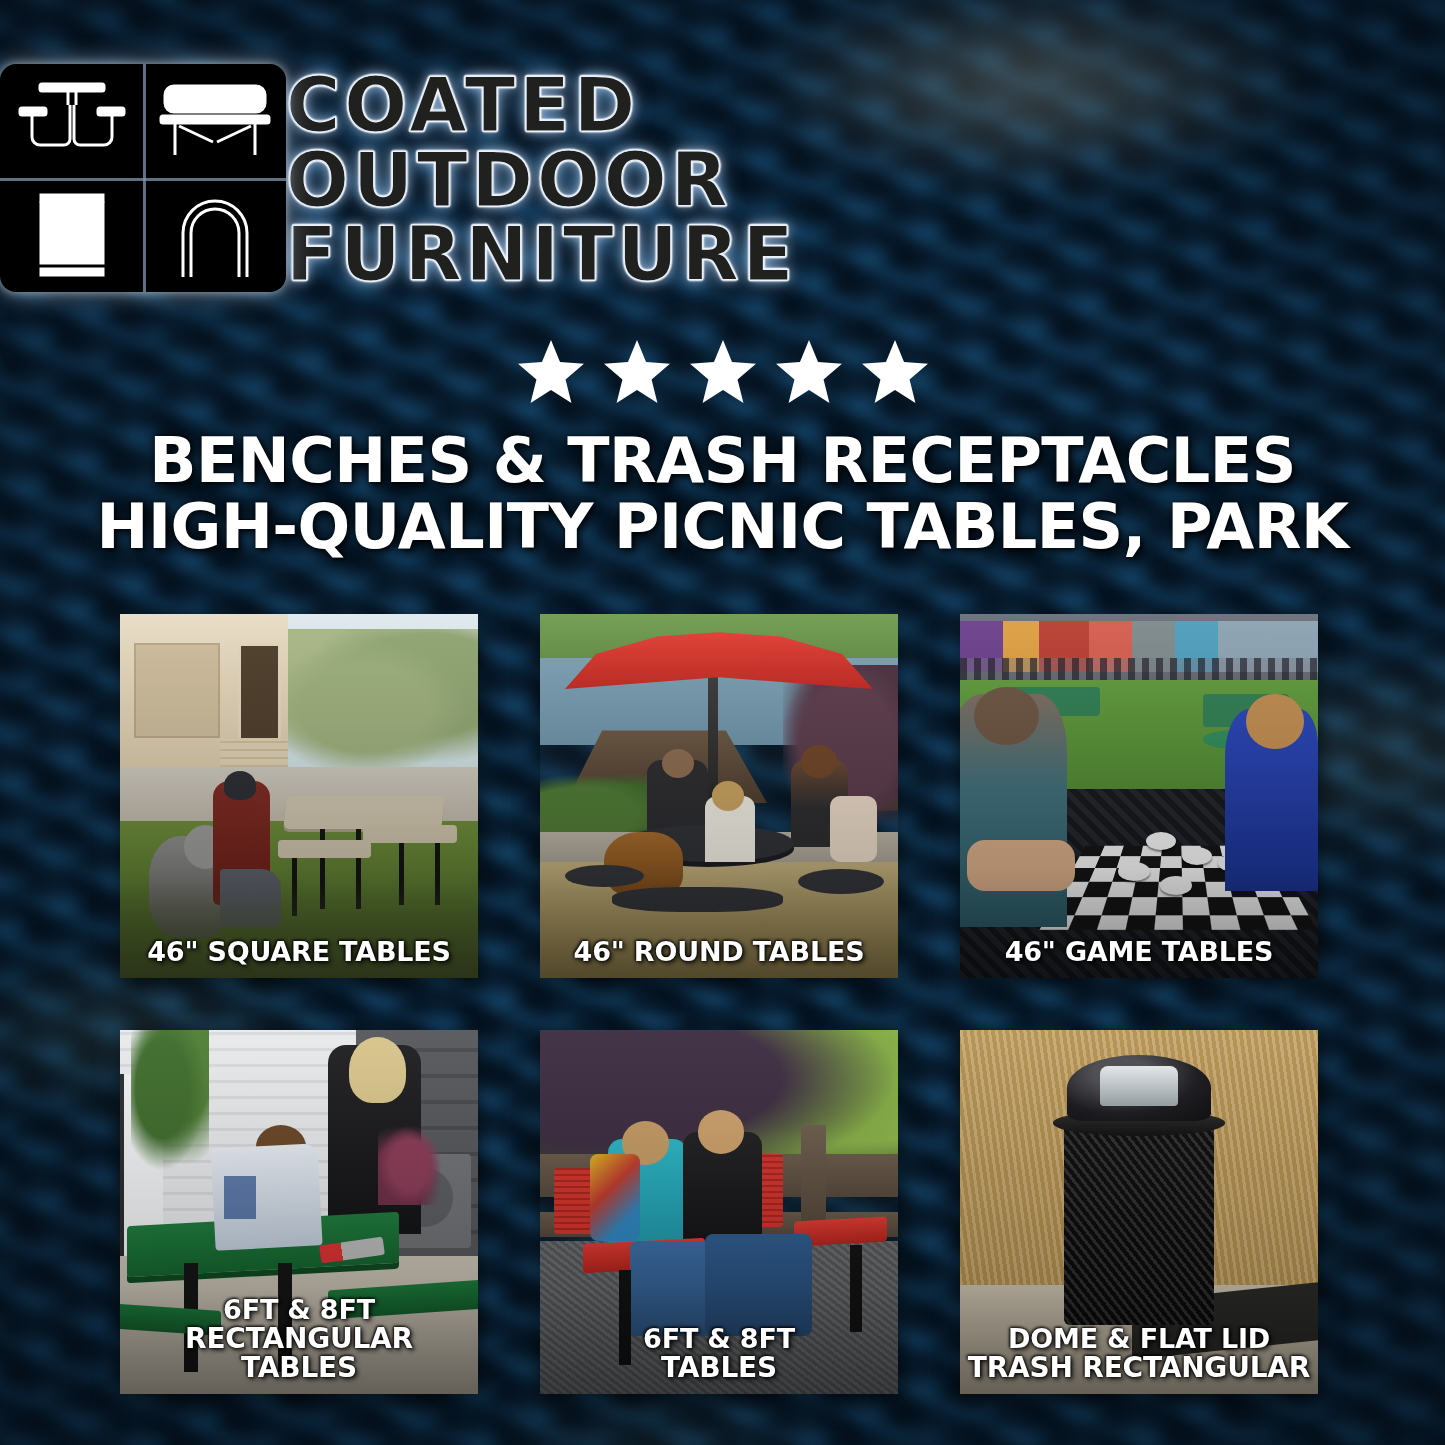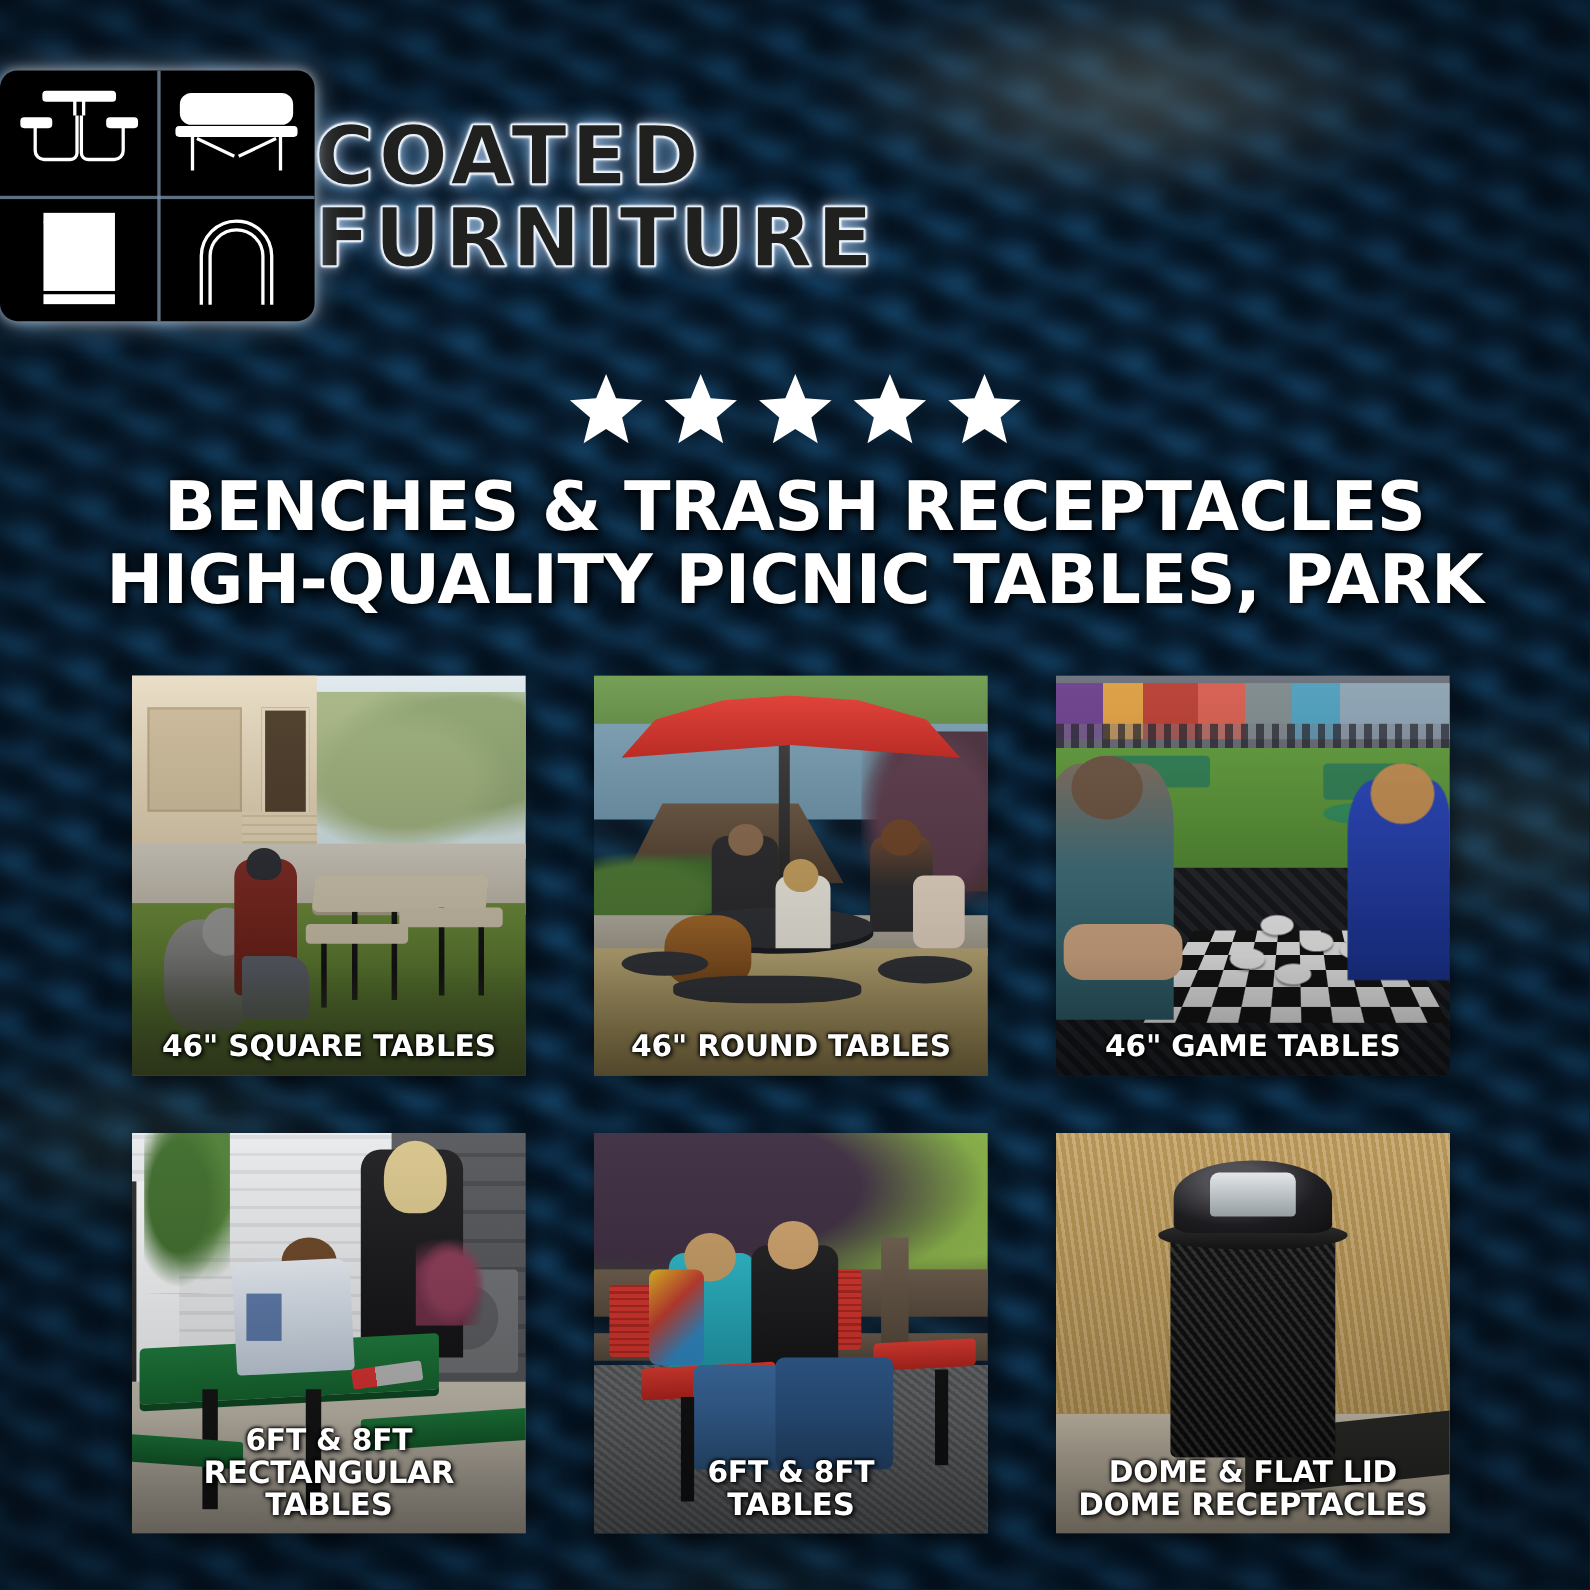--- a/index.html
+++ b/index.html
@@ -310,20 +310,21 @@
       <div class="logo-cell">
         <svg width="92" height="92" viewBox="0 0 92 92" fill="none" stroke="#fff" stroke-width="3">
           <path d="M14 88V44a32 32 0 0 1 64 0v44"></path>
           <path d="M22 88V44a24 24 0 0 1 48 0v44"></path>
         </svg>
       </div>
     </div>
 
     <div class="logo-words">
       <div class="logo-word lw1">COATED</div>
+      <div class="logo-word lw2">OUTDOOR</div>
       <div class="logo-word lw3">FURNITURE</div>
     </div>
   </div>
 
   <div class="stars">
     <svg class="star" viewBox="0 0 24 24">
         <polygon fill="#fff" points="12,1 15.1,8.6 23.3,9.2 17,14.6 19,22.6 12,18.2 5,22.6 7,14.6 0.7,9.2 8.9,8.6"></polygon>
       </svg>
     <svg class="star" viewBox="0 0 24 24">
         <polygon fill="#fff" points="12,1 15.1,8.6 23.3,9.2 17,14.6 19,22.6 12,18.2 5,22.6 7,14.6 0.7,9.2 8.9,8.6"></polygon>
@@ -513,18 +514,18 @@
           <div class="obj t6-dark"></div>
           <div class="obj t6-body"></div>
           <div class="obj t6-rim"></div>
           <div class="obj t6-dome"></div>
           <div class="obj t6-open"></div>
         </div>
         <div class="photo-fx"></div>
       </div>
       <div class="tile-cap">
         <span>DOME &amp; FLAT LID</span>
-        <span class="c2">DOME RECEPTACLES</span>
+        <span class="c2">TRASH RECTANGULAR</span>
       </div>
     </div>
 
   </div>
 </div>
 
 </body></html>

